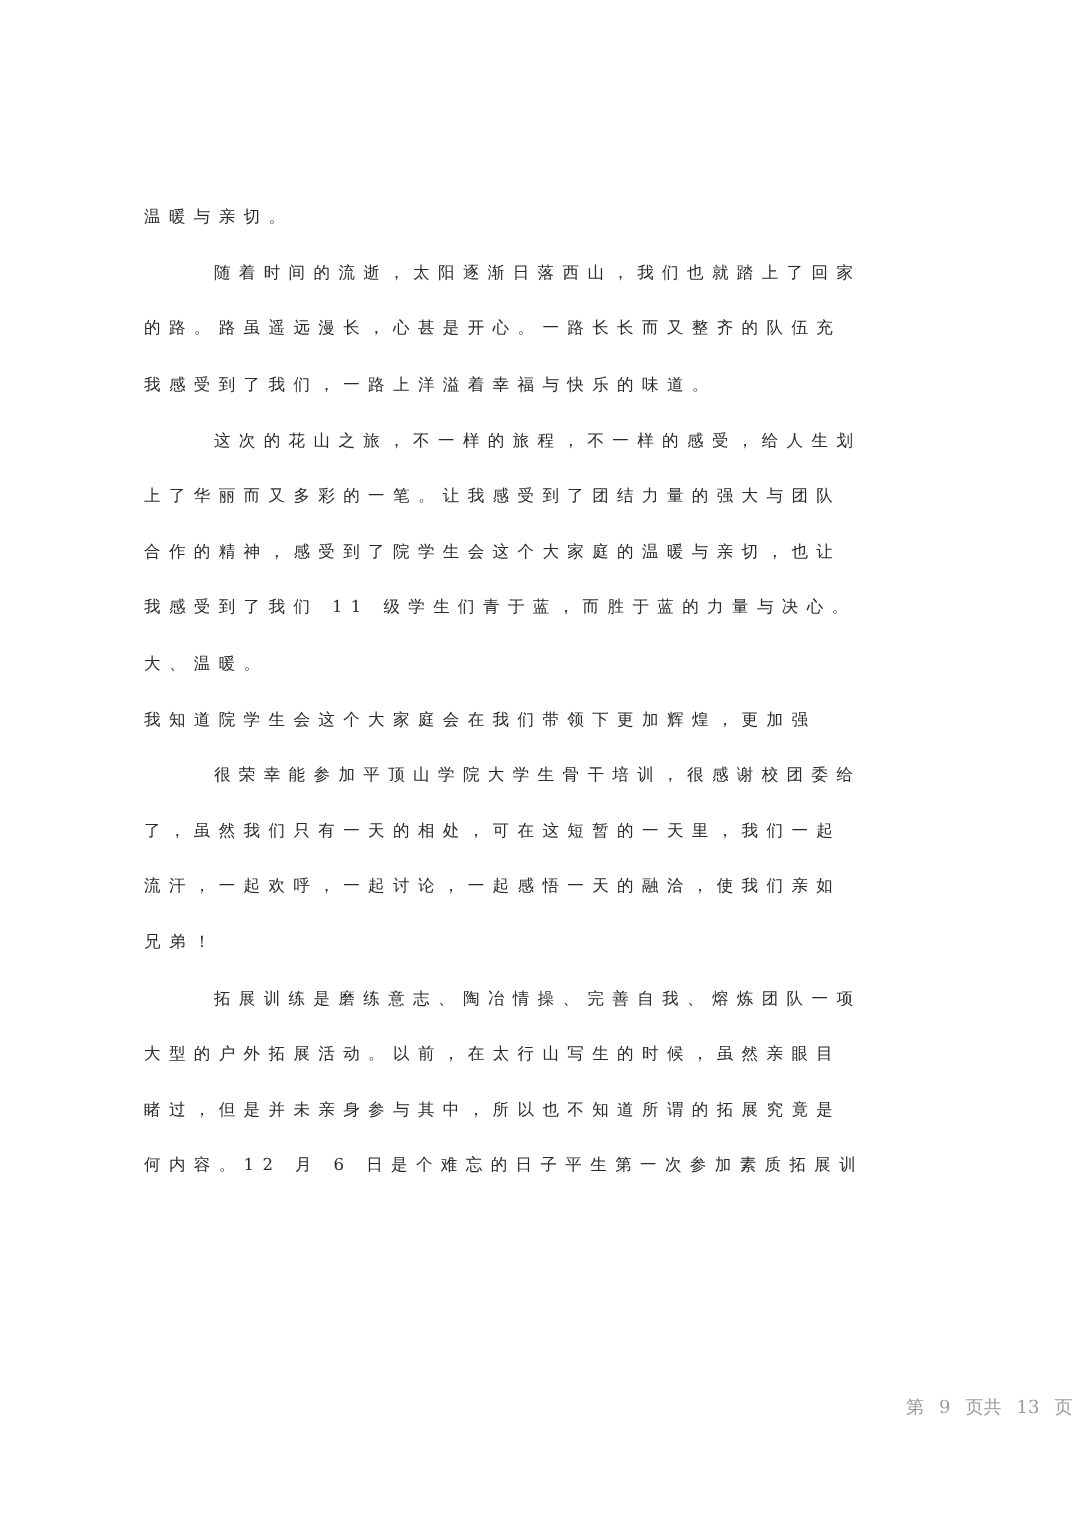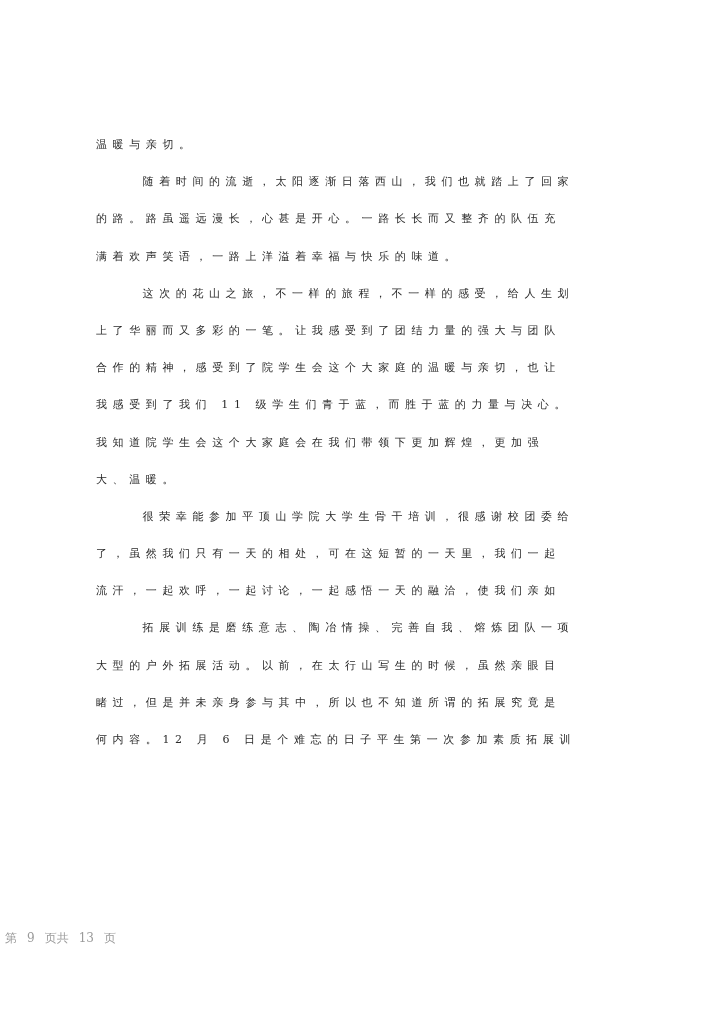--- a/index.html
+++ b/index.html
@@ -37,45 +37,46 @@
     overflow: visible;
   }
   .indent {
     padding-left: 46.6px;
   }
   .footer {
     position: absolute;
     left: 0;
     width: 720px;
     top: 930px;
-    text-align: left;
+    text-align: right;
     font-size: 12px;
     color: #9a9a9a;
     letter-spacing: 0px;
   }
   .footer span { margin: 0 5px; }
 </style>
 </head>
 <body>
 
 <div class="page">
   <div class="content">
     <div class="line">温暖与亲切。</div>
     <div class="line indent">随着时间的流逝，太阳逐渐日落西山，我们也就踏上了回家</div>
     <div class="line">的路。路虽遥远漫长，心甚是开心。一路长长而又整齐的队伍充</div>
-    <div class="line">满着欢声笑语，一路上洋溢着幸福与快乐的味道。</div>
+    <div class="line">我感受到了我们，一路上洋溢着幸福与快乐的味道。</div>
     <div class="line indent">这次的花山之旅，不一样的旅程，不一样的感受，给人生划</div>
     <div class="line">上了华丽而又多彩的一笔。让我感受到了团结力量的强大与团队</div>
     <div class="line">合作的精神，感受到了院学生会这个大家庭的温暖与亲切，也让</div>
     <div class="line">我感受到了我们 11 级学生们青于蓝，而胜于蓝的力量与决心。</div>
+    <div class="line">大、温暖。</div>
     <div class="line">我知道院学生会这个大家庭会在我们带领下更加辉煌，更加强</div>
-    <div class="line">大、温暖。</div>
     <div class="line indent">很荣幸能参加平顶山学院大学生骨干培训，很感谢校团委给</div>
     <div class="line">了，虽然我们只有一天的相处，可在这短暂的一天里，我们一起</div>
     <div class="line">流汗，一起欢呼，一起讨论，一起感悟一天的融洽，使我们亲如</div>
+    <div class="line">兄弟！</div>
     <div class="line indent">拓展训练是磨练意志、陶冶情操、完善自我、熔炼团队一项</div>
     <div class="line">大型的户外拓展活动。以前，在太行山写生的时候，虽然亲眼目</div>
     <div class="line">睹过，但是并未亲身参与其中，所以也不知道所谓的拓展究竟是</div>
     <div class="line">何内容。12 月 6 日是个难忘的日子平生第一次参加素质拓展训</div>
   </div>
 
   <div class="footer">
     <span>第</span><span>9</span><span>页共</span><span>13</span><span>页</span>
   </div>
 </div>

